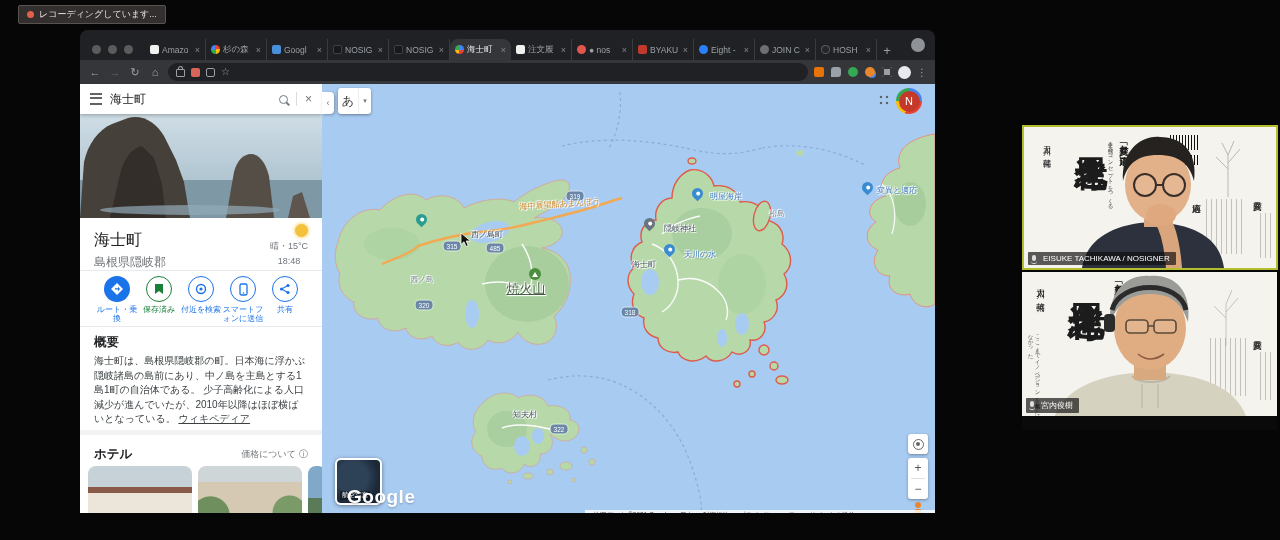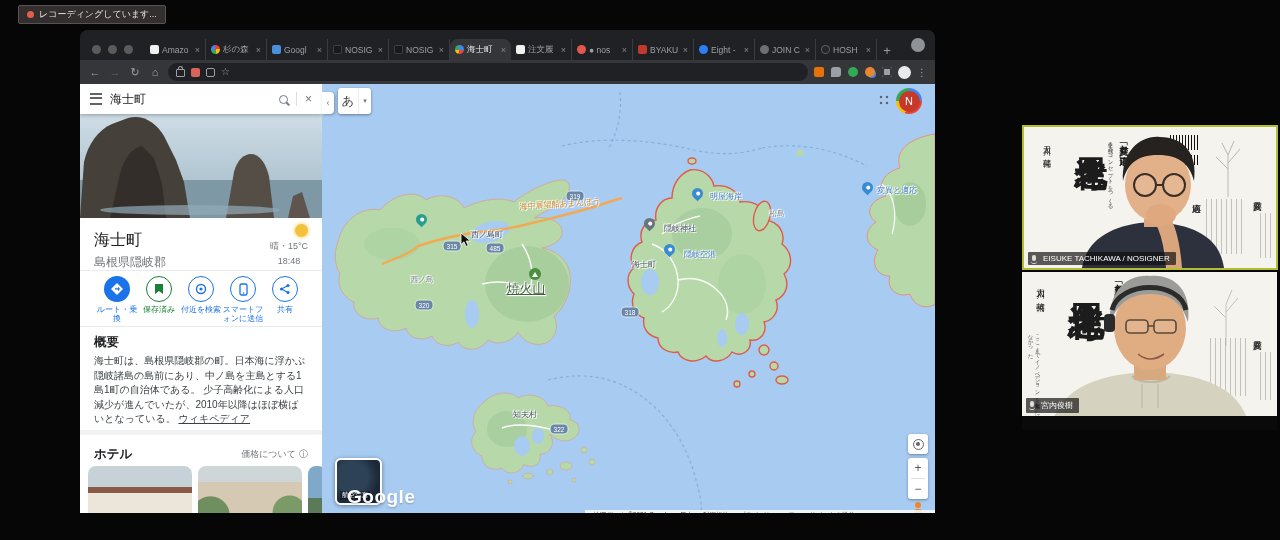--- a/index.html
+++ b/index.html
@@ -457,21 +457,21 @@
         <span class="mlabel gray" style="left:100px;top:196px">西ノ島</span>
         <div class="mtn" style="position:absolute;left:207px;top:184px"></div>
         <span class="mlabel green" style="left:204px;top:205px">焼火山</span>
 
         <div class="pin teal" style="left:94px;top:130px"></div>
         <div class="pin blue" style="left:370px;top:104px"></div>
         <span class="mlabel blue" style="left:404px;top:112px">明屋海岸</span>
         <div class="pin shrine" style="left:322px;top:134px"></div>
         <span class="mlabel" style="left:358px;top:144px">隠岐神社</span>
         <div class="pin blue" style="left:342px;top:160px"></div>
-        <span class="mlabel blue" style="left:378px;top:170px">隠岐空港</span>
+        <span class="mlabel blue" style="left:378px;top:170px">天川の水</span>
         <span class="mlabel" style="left:322px;top:180px">海士町</span>
         <span class="mlabel gray" style="left:455px;top:130px">松島</span>
         <div class="pin blue" style="left:540px;top:98px"></div>
         <span class="mlabel blue" style="left:575px;top:106px">変異と適応</span>
         <span class="mlabel" style="left:203px;top:330px">知夫村</span>
 
         <svg class="abs cursor" width="12" height="16" viewBox="0 0 12 16">
           <path d="M1,1 L1,12.5 L4,9.8 L6,14.5 L8.2,13.5 L6.2,9 L10.5,9 Z" fill="#111" stroke="#fff" stroke-width=".8"></path>
         </svg>
 

